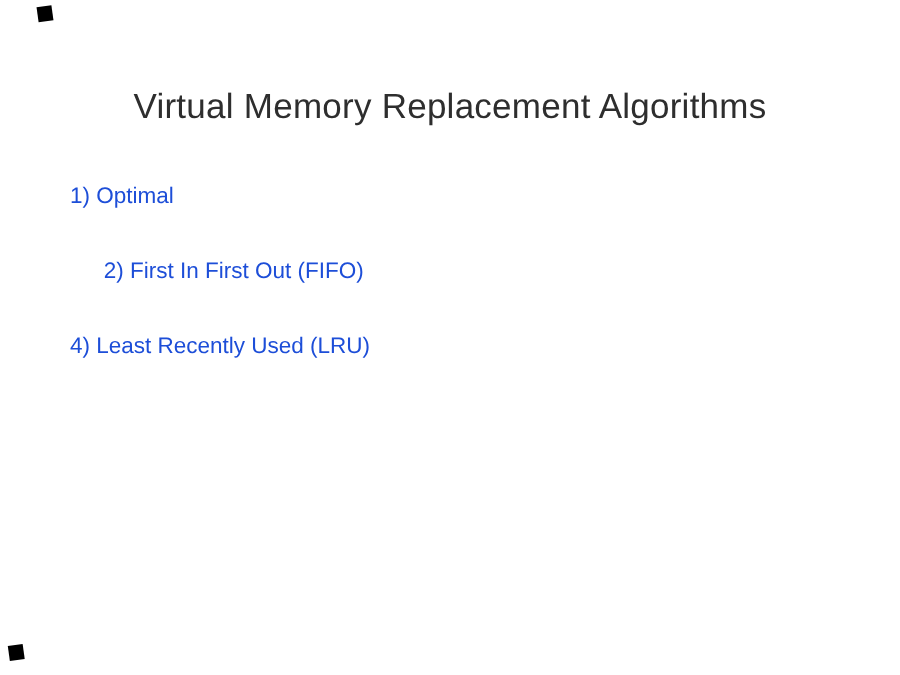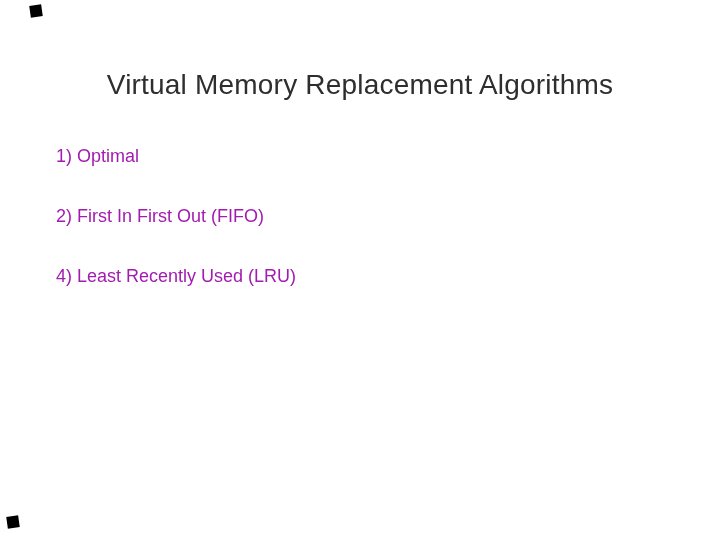--- a/index.html
+++ b/index.html
@@ -47,26 +47,26 @@
     position: absolute;
     left: 56px;
     top: 0;
     width: 620px;
   }
   .list-item {
     position: absolute;
     left: 0;
     font-size: 18px;
     font-weight: 400;
-    color: #a21caf;
+    color: #1d4ed8;
     white-space: nowrap;
     text-align: right;
   }
   .list-item.item-0 { top: 146px; }
-  .list-item.item-1 { top: 206px; }
+  .list-item.item-1 { top: 206px; margin-left: 27px; }
   .list-item.item-2 { top: 266px; }
 </style>
 </head>
 <body>
 
 <div class="slide">
 
   <span class="corner-mark top-left"></span>
 
   <h1 class="slide-title">Virtual Memory Replacement Algorithms</h1>

